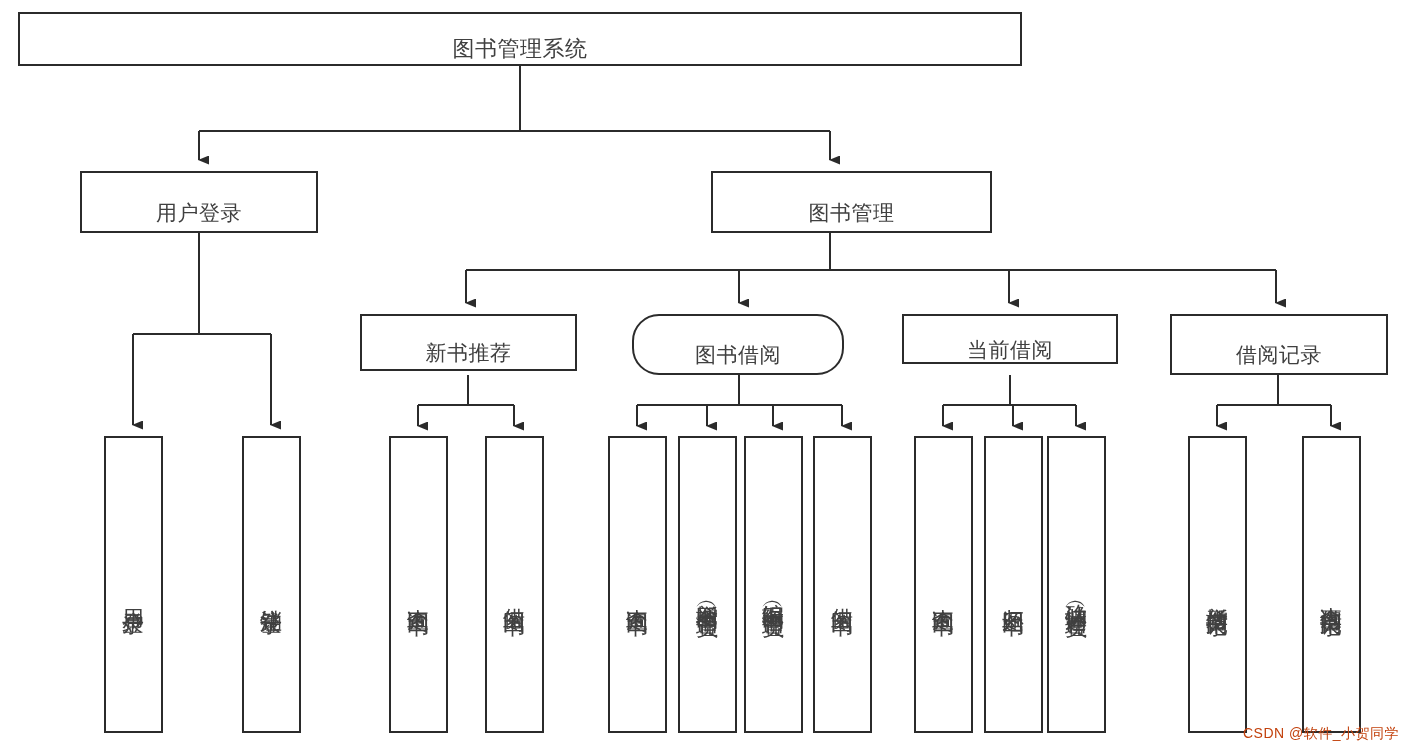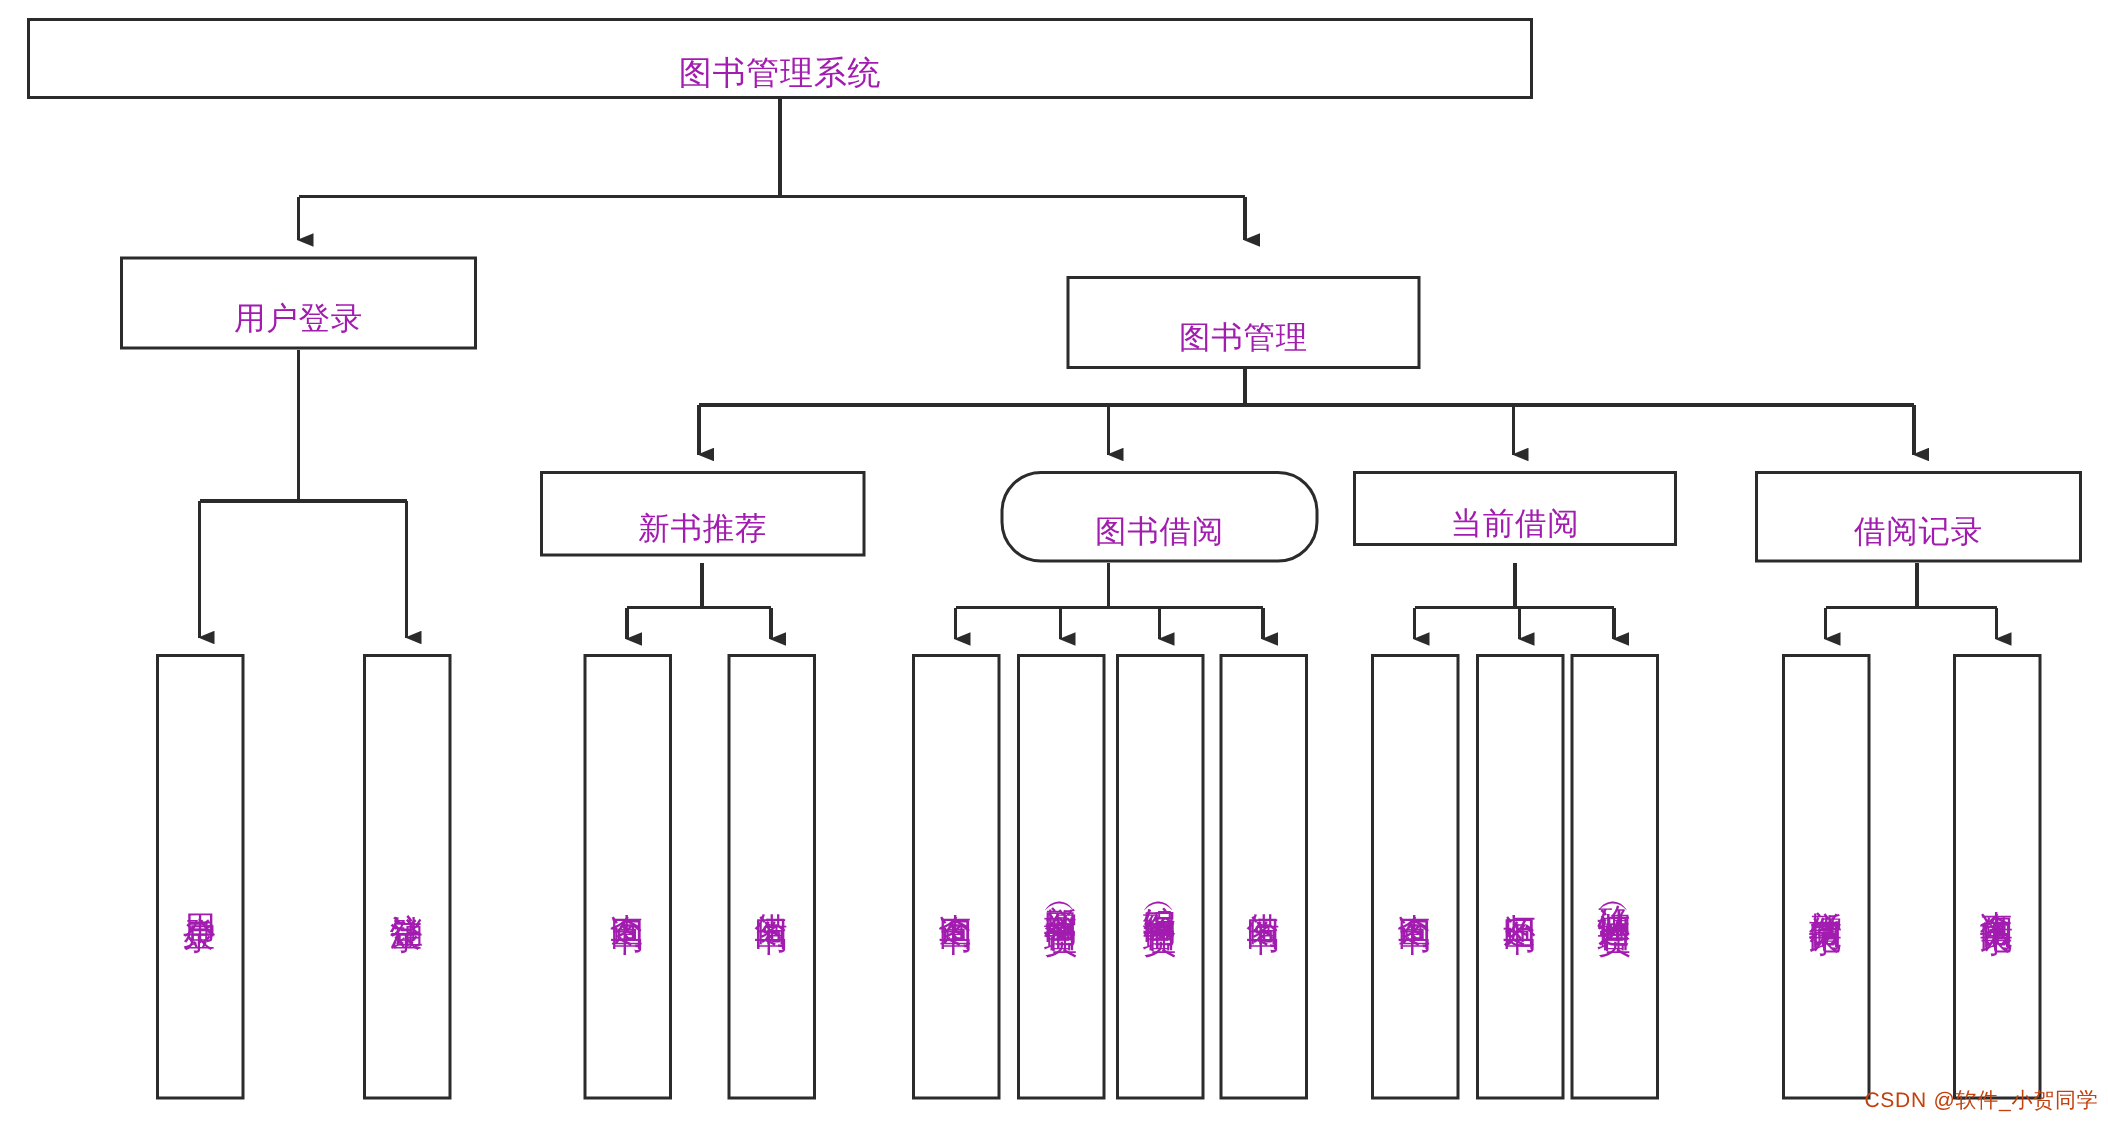--- a/index.html
+++ b/index.html
@@ -22,21 +22,21 @@
     display:flex;
     align-items:center;
     justify-content:center;
     color:#2b2b2b;
   }
   .node .lbl{
     font-size:21px;
     line-height:1.12;
     letter-spacing:.5px;
     white-space:nowrap;
-    color:#a21caf;
+    color:#404040;
     margin-top:21px;
   }
   .node.root .lbl{font-size:22px;}
   .node.leaf{
     border-width:2px;
   }
   .node.leaf .lbl{
     writing-mode:vertical-rl;
     text-orientation:upright;
     white-space:nowrap;
@@ -109,28 +109,28 @@
     </g>
   </svg>
 
   <div class="node root" style="left:18px;top:12px;width:1004px;height:54px;">
     <span class="lbl">图书管理系统</span>
   </div>
 
   <div class="node" style="left:80px;top:171px;width:238px;height:62px;">
     <span class="lbl">用户登录</span>
   </div>
-  <div class="node" style="left:711px;top:184px;width:236px;height:62px;">
+  <div class="node" style="left:711px;top:171px;width:281px;height:62px;">
     <span class="lbl">图书管理</span>
   </div>
 
   <div class="node" style="left:360px;top:314px;width:217px;height:57px;">
     <span class="lbl">新书推荐</span>
   </div>
-  <div class="node" style="left:667px;top:314px;width:212px;height:61px;border-radius:27px;">
+  <div class="node" style="left:632px;top:314px;width:212px;height:61px;border-radius:27px;">
     <span class="lbl">图书借阅</span>
   </div>
   <div class="node" style="left:902px;top:314px;width:216px;height:50px;">
     <span class="lbl">当前借阅</span>
   </div>
   <div class="node" style="left:1170px;top:314px;width:218px;height:61px;">
     <span class="lbl">借阅记录</span>
   </div>
 
   <div class="node leaf" style="left:104px;top:436px;width:59px;height:297px;">

